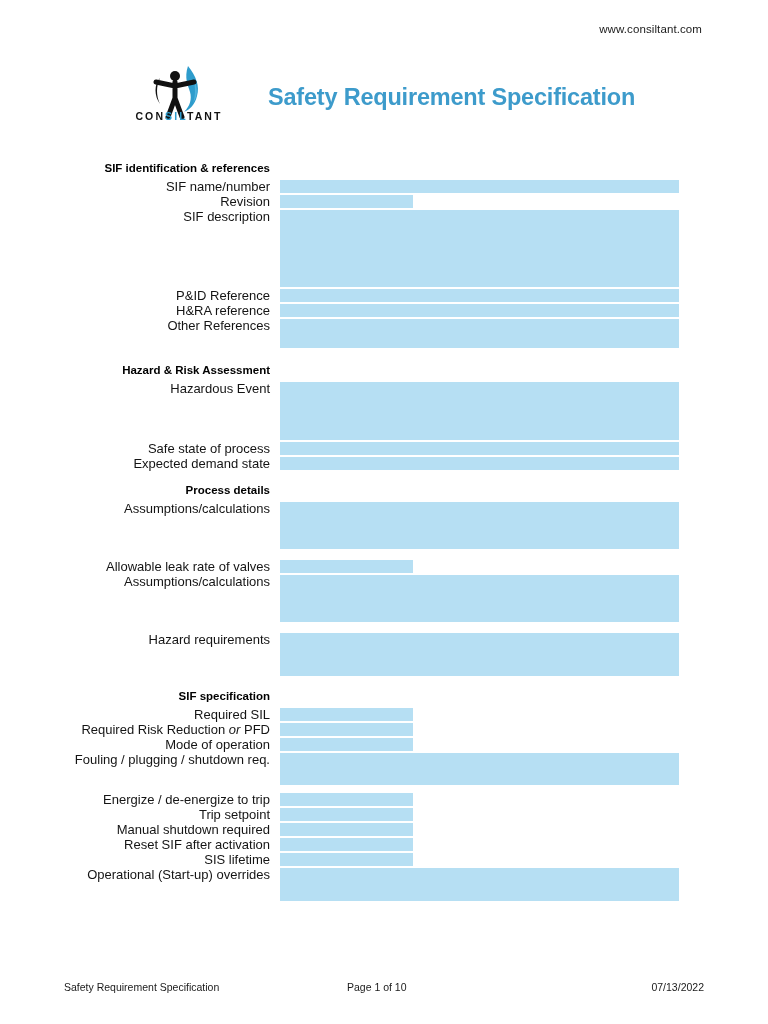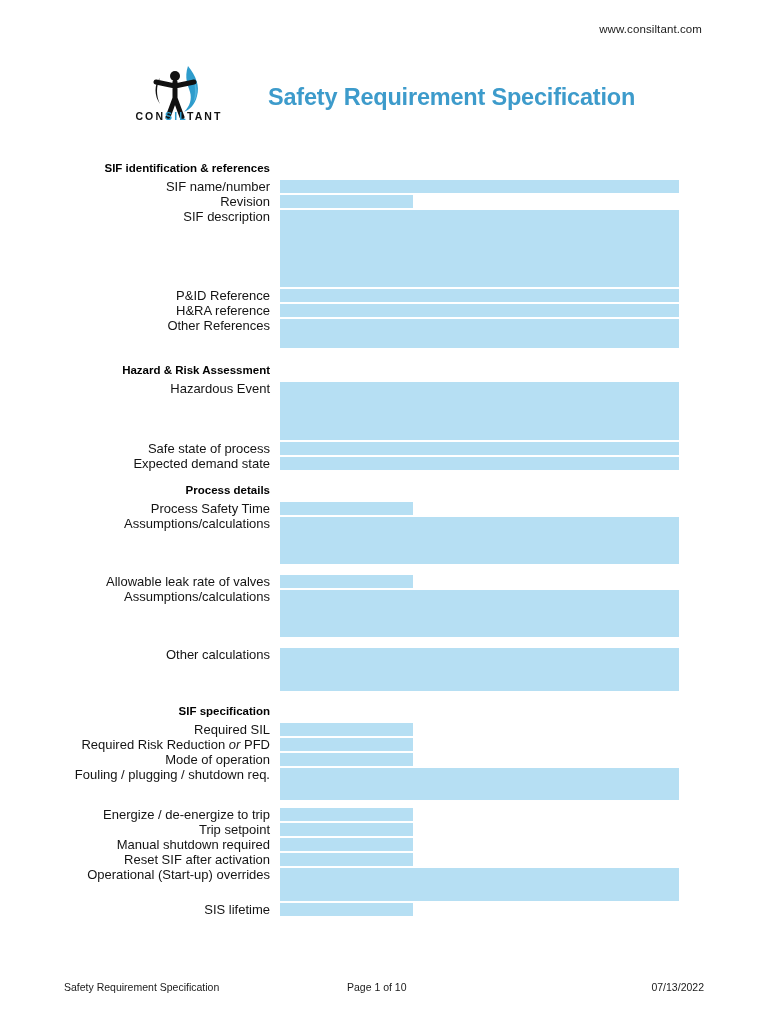--- a/index.html
+++ b/index.html
@@ -214,40 +214,36 @@
         <div class="field wide" style="height: 13px; background: rgb(182, 223, 243);"></div>
       </div>
       <div class="row" style="height: 13px;">
         <div class="label">Expected demand state</div>
         <div class="field wide" style="height: 13px; background: rgb(182, 223, 243);"></div>
       </div>
       <div class="spacer-12"></div>
       <div class="section-title">
         <span>Process details</span>
       </div>
-      <div class="row" style="height: 13px;">
-        <div class="label">Process Safety Time</div>
-        <div class="field short" style="height: 13px; background: rgb(182, 223, 243);"></div>
-      </div>
       <div class="row" style="height: 47px;">
         <div class="label">Assumptions/calculations</div>
         <div class="field wide" style="height: 47px; background: rgb(182, 223, 243);"></div>
       </div>
       <div class="spacer-9"></div>
       <div class="row" style="height: 13px; padding-left: 32px;">
         <div class="label">Allowable leak rate of valves</div>
         <div class="field short" style="height: 13px; background: rgb(182, 223, 243);"></div>
       </div>
       <div class="row" style="height: 47px;">
         <div class="label">Assumptions/calculations</div>
         <div class="field wide" style="height: 47px; background: rgb(182, 223, 243);"></div>
       </div>
       <div class="spacer-9"></div>
       <div class="row" style="height: 43px;">
-        <div class="label">Other calculations</div>
+        <div class="label">Hazard requirements</div>
         <div class="field wide" style="height: 43px; background: rgb(182, 223, 243);"></div>
       </div>
       <div class="spacer-12"></div>
       <div class="section-title">
         <span>SIF specification</span>
       </div>
       <div class="row" style="height: 13px;">
         <div class="label">Required SIL</div>
         <div class="field short" style="height: 13px; background: rgb(182, 223, 243);"></div>
       </div>
@@ -273,27 +269,27 @@
         <div class="field short" style="height: 13px; background: rgb(182, 223, 243);"></div>
       </div>
       <div class="row" style="height: 13px;">
         <div class="label">Manual shutdown required</div>
         <div class="field short" style="height: 13px; background: rgb(182, 223, 243);"></div>
       </div>
       <div class="row" style="height: 13px;">
         <div class="label">Reset SIF after activation</div>
         <div class="field short" style="height: 13px; background: rgb(182, 223, 243);"></div>
       </div>
+      <div class="row" style="height: 13px;">
+        <div class="label">SIS lifetime</div>
+        <div class="field short" style="height: 13px; background: rgb(182, 223, 243);"></div>
+      </div>
       <div class="row" style="height: 33px;">
         <div class="label">Operational (Start-up) overrides</div>
         <div class="field wide" style="height: 33px; background: rgb(182, 223, 243);"></div>
-      </div>
-      <div class="row" style="height: 13px;">
-        <div class="label">SIS lifetime</div>
-        <div class="field short" style="height: 13px; background: rgb(182, 223, 243);"></div>
       </div>
     </div>
 
   <div class="footer">
     <div class="f-left">Safety Requirement Specification</div>
     <div class="f-mid">Page 1 of 10</div>
     <div class="f-right">07/13/2022</div>
   </div>
 
 </div>

